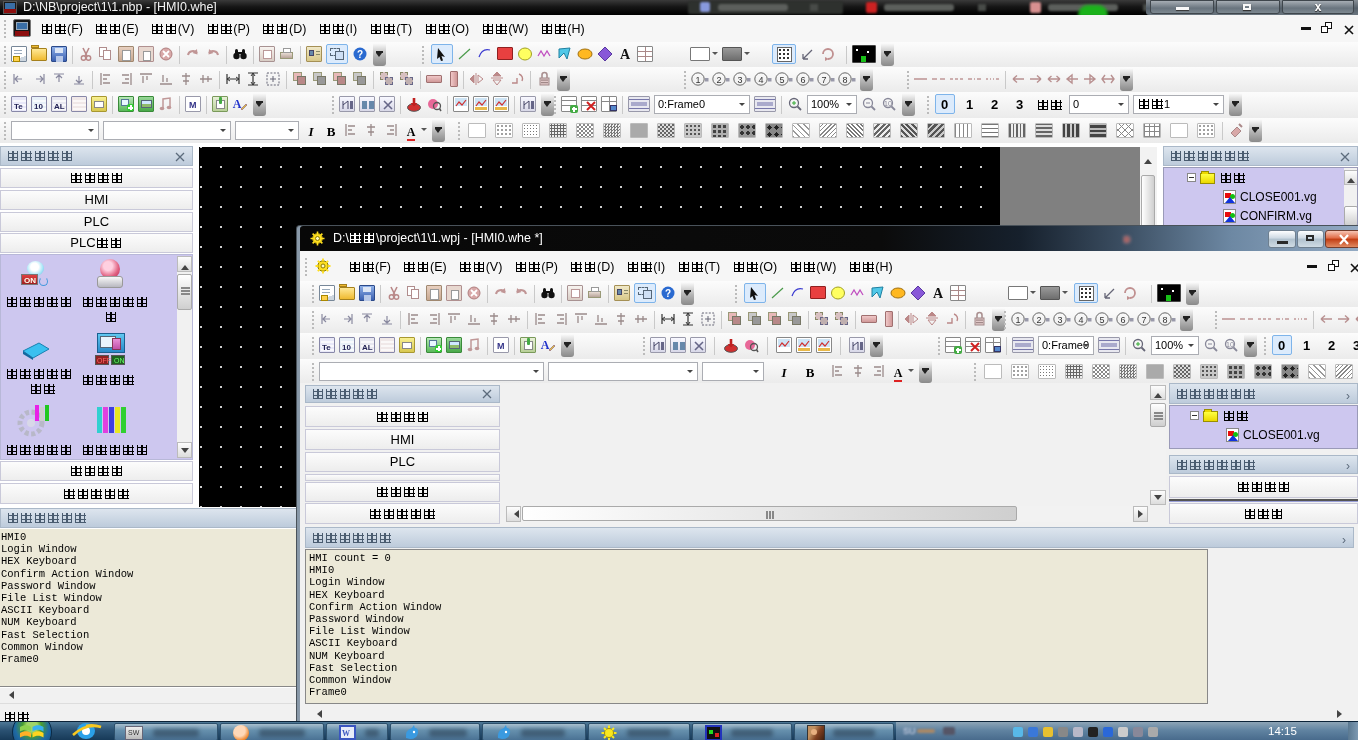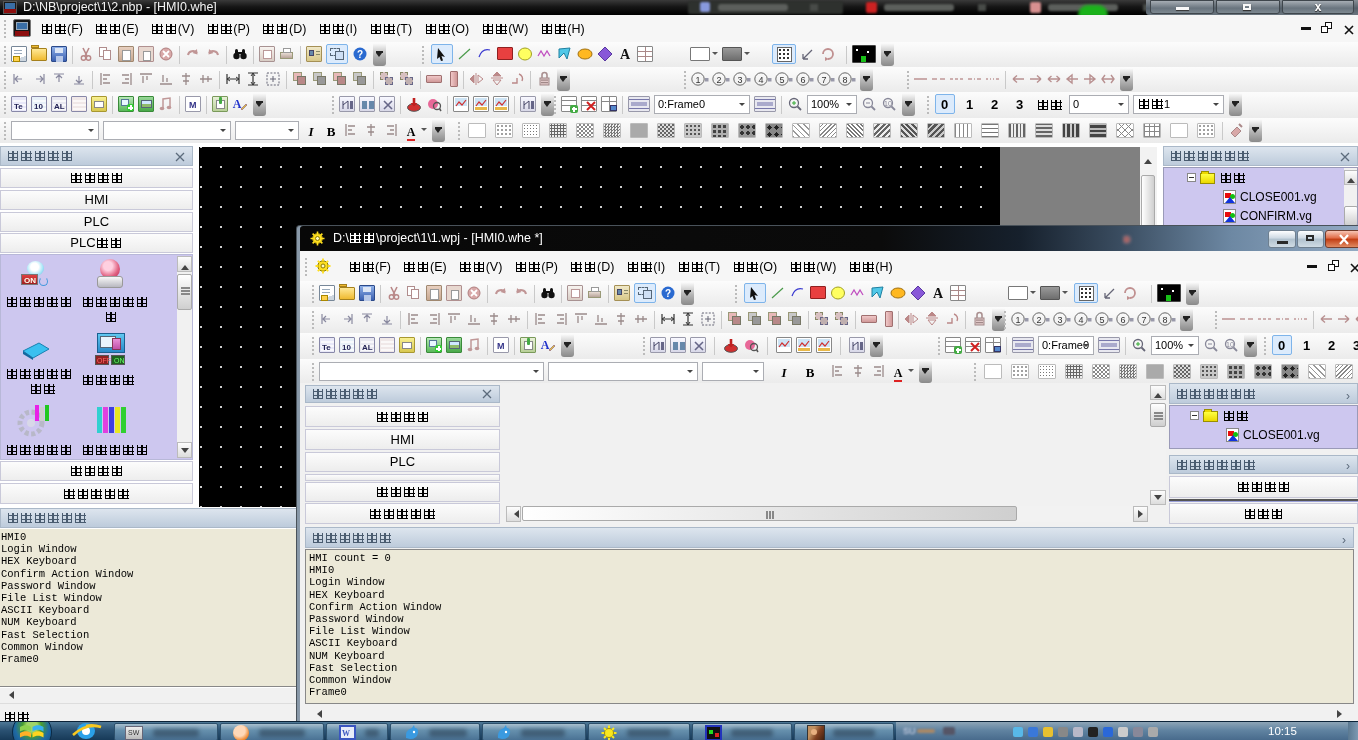--- a/index.html
+++ b/index.html
@@ -35,21 +35,21 @@
 .tr{width:0;height:0;border:4px solid transparent;border-left:5px solid #444}
 .acc{position:absolute;left:0;width:100%;background:linear-gradient(#fcfcfc,#ededed);border:1px solid #c9c9d9;text-align:center;color:#000;font-size:13px}
 .cmb{display:inline-block;height:19px;margin:3px 2px 0 2px;background:#fff;border:1px solid #abadb3;vertical-align:top;position:relative;font-size:11px;color:#000;padding:2px 0 0 3px}
 .cmb:after{content:"";position:absolute;right:4px;top:7px;border:3.5px solid transparent;border-top-color:#444}
 </style></head><body>
 <div class="abs" style="left:0;top:0;width:1358px;height:15px;background:linear-gradient(#3a3a3a,#161616 45%,#000)">
 <div class="abs" style="left:3px;top:1px;width:14px;height:13px;background:#1a1a1a;border:1px solid #555">
 <div class="abs" style="left:1px;top:1px;width:10px;height:6px;background:#3a6ea5"></div>
 <div class="abs" style="left:0;top:7px;width:12px;height:4px;background:#8c0e0e"></div>
     </div>
-<span style="position:absolute;left:23px;top:0px;color:#f2f2f2;font-size:12.5px">D:\NB\project\1\2.nbp - [HMI0.whe]</span>
+<span style="position:absolute;left:23px;top:0px;color:#f2f2f2;font-size:12.5px">D:\NB\project\1\1.nbp - [HMI0.whe]</span>
 <div class="abs" style="left:688px;top:0;width:560px;height:15px;filter:blur(1.2px)">
 <div class="abs" style="left:0;top:1px;width:155px;height:13px;background:#2e312e;border-radius:2px"></div>
 <div class="abs" style="left:12px;top:2px;width:10px;height:10px;background:#8899dd;border-radius:2px"></div>
 <div class="abs" style="left:30px;top:4px;width:70px;height:7px;background:#5c5f5c;border-radius:3px"></div>
 <div class="abs" style="left:122px;top:4px;width:8px;height:7px;background:#484b48"></div>
 <div class="abs" style="left:178px;top:2px;width:11px;height:11px;background:#cc2222;border-radius:2px"></div>
 <div class="abs" style="left:196px;top:4px;width:70px;height:7px;background:#5c5f5c;border-radius:3px"></div>
 <div class="abs" style="left:290px;top:4px;width:8px;height:7px;background:#484b48"></div>
 <div class="abs" style="left:342px;top:2px;width:11px;height:11px;background:#d89090;border-radius:2px"></div>
 <div class="abs" style="left:360px;top:4px;width:70px;height:7px;background:#5c5f5c;border-radius:3px"></div>
@@ -715,21 +715,21 @@
 </div>
 <div class="abs" style="left:873px;top:230px;width:189px;height:19px">
       <div class="phdr" style="height:19px;line-height:18px"><span class="c" style="color:#4a5c70"></span><span class="c" style="color:#4a5c70"></span><span class="c" style="color:#4a5c70"></span><span class="c" style="color:#4a5c70"></span><span class="c" style="color:#4a5c70"></span><span class="c" style="color:#4a5c70"></span><span class="x" style="top:1px;font-size:12px">›</span></div>
     </div>
 <div class="abs acc" style="left:873px;top:251px;width:189px;height:22px;line-height:20px;font-size:13px"><span class="c"></span><span class="c"></span><span class="c"></span><span class="c"></span></div>
 <div class="abs" style="left:873px;top:274px;width:189px;height:3px;border-top:2px solid #555;background:#9aa0d8"></div>
 <div class="abs acc" style="left:873px;top:278px;width:189px;height:21px;line-height:19px;font-size:13px"><span class="c"></span><span class="c"></span><span class="c"></span></div>
 <div class="abs" style="left:9px;top:302px;width:1049px;height:21px">
       <div class="phdr" style="height:21px;line-height:20px"><span class="c" style="color:#4a5c70"></span><span class="c" style="color:#4a5c70"></span><span class="c" style="color:#4a5c70"></span><span class="c" style="color:#4a5c70"></span><span class="c" style="color:#4a5c70"></span><span class="c" style="color:#4a5c70"></span><span class="x" style="top:2px;font-size:12px">›</span></div>
     </div>
-<div class="abs mono" style="left:9px;top:324px;width:1049px;height:155px;background:#ece9d8;border:1px solid #888;font-size:10.5px;line-height:12.2px;padding:2px 0 0 3px;color:#000">HMI count = 0<br>HMI0<br>Login Window<br>HEX Keyboard<br>Confirm Action Window<br>Password Window<br>File List Window<br>ASCII Keyboard<br>NUM Keyboard<br>Fast Selection<br>Common Window<br>Frame0</div>
+<div class="abs mono" style="left:9px;top:324px;width:903px;height:155px;background:#ece9d8;border:1px solid #888;font-size:10.5px;line-height:12.2px;padding:2px 0 0 3px;color:#000">HMI count = 0<br>HMI0<br>Login Window<br>HEX Keyboard<br>Confirm Action Window<br>Password Window<br>File List Window<br>ASCII Keyboard<br>NUM Keyboard<br>Fast Selection<br>Common Window<br>Frame0</div>
 <div class="abs" style="left:9px;top:481px;width:1049px;height:16px;background:#f1f1f1">
 <div class="tl abs" style="left:8px;top:4px"></div>
       <div class="tr abs" style="right:8px;top:4px"></div>
     </div>
 </div>
 <div class="abs" style="left:0;top:721px;width:1358px;height:19px;background:linear-gradient(#4e7896,#2b5273 45%,#173a58);border-top:1px solid #0c2338">
 <div class="abs" style="left:10px;top:0px;width:44px;height:19px;overflow:hidden">
       <div class="abs" style="left:2px;top:-10px;width:40px;height:40px;border-radius:50%;background:radial-gradient(circle at 50% 35%,#9fd468 0 18%,#4a9e2f 30%,#1f6aa5 55%,#123c66 100%);border:1px solid #0a2a45"></div>
 <svg width="44" height="19" style="position:absolute;left:0;top:0">
         <g transform="translate(10,0)">
@@ -808,14 +808,14 @@
 <div class="abs" style="left:1013px;top:5px;width:10px;height:10px;background:#58b8e8;border-radius:2px"></div>
 <div class="abs" style="left:1028px;top:5px;width:10px;height:10px;background:#3a78d8;border-radius:2px"></div>
 <div class="abs" style="left:1043px;top:5px;width:10px;height:10px;background:#e8c030;border-radius:2px"></div>
 <div class="abs" style="left:1058px;top:5px;width:10px;height:10px;background:#888888;border-radius:2px"></div>
 <div class="abs" style="left:1073px;top:5px;width:10px;height:10px;background:#b8b8c8;border-radius:2px"></div>
 <div class="abs" style="left:1088px;top:5px;width:10px;height:10px;background:#222222;border-radius:2px"></div>
 <div class="abs" style="left:1103px;top:5px;width:10px;height:10px;background:#2a68d8;border-radius:2px"></div>
 <div class="abs" style="left:1118px;top:5px;width:10px;height:10px;background:#cccccc;border-radius:2px"></div>
 <div class="abs" style="left:1133px;top:5px;width:10px;height:10px;background:#888899;border-radius:2px"></div>
 <div class="abs" style="left:1148px;top:5px;width:10px;height:10px;background:#aaaaaa;border-radius:2px"></div>
-<span style="position:absolute;left:1268px;top:3px;color:#fff;font-size:11.5px">10:15</span>
+<span style="position:absolute;left:1268px;top:3px;color:#fff;font-size:11.5px">14:15</span>
 <div class="abs" style="left:1348px;top:0;width:10px;height:19px;background:linear-gradient(90deg,#5a7890,#7d99b2)"></div>
 </div>
 </body></html>

